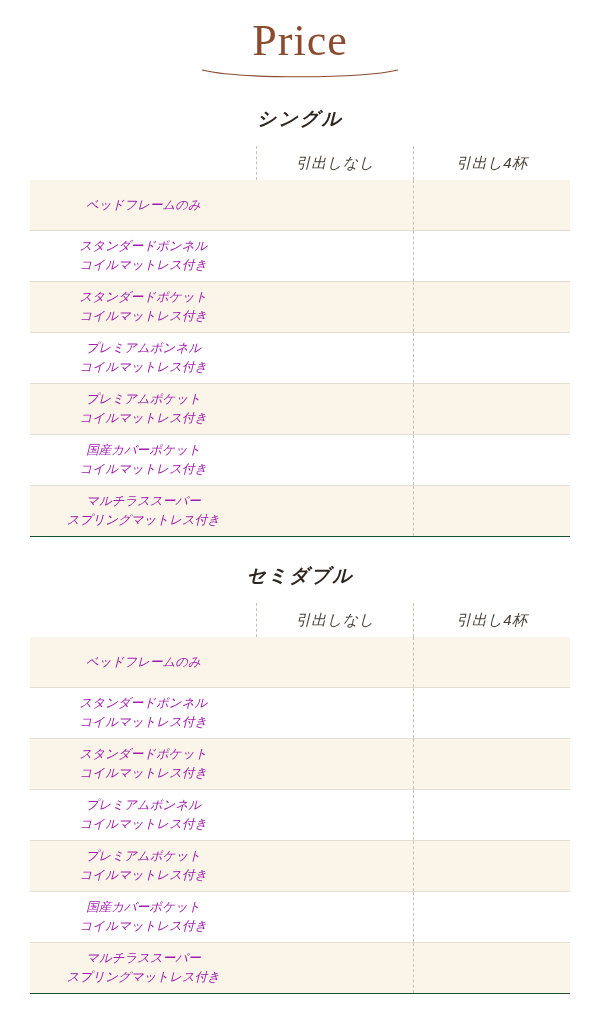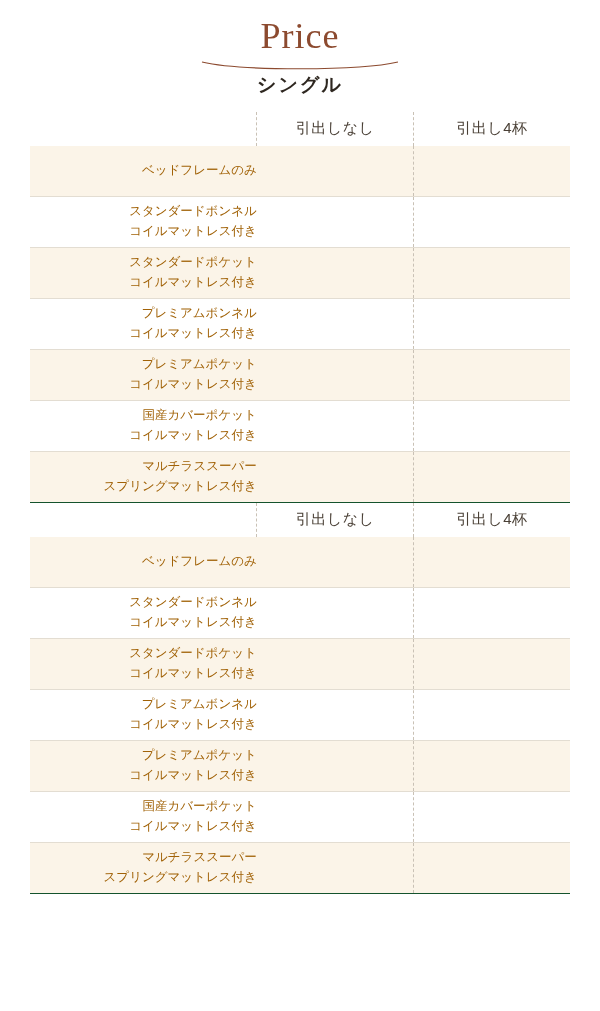--- a/index.html
+++ b/index.html
@@ -22,37 +22,39 @@
   }
 
   
   .title-wrap {
     text-align: center;
     padding-top: 18px;
   }
   .title {
     display: inline-block;
     font-family: "Liberation Serif", "DejaVu Serif", serif;
-    font-size: 36px;
+    font-size: 44px;
     line-height: 1.05;
     color: #8c4a2f;
     letter-spacing: 1px;
     font-weight: 400;
     position: relative;
   }
   .title-swash {
     display: block;
     margin: 2px auto 0;
     width: 200px;
     height: 14px;
   }
 
   
   .section {
+    margin-top: 26px;
     padding: 0 30px;
+    font-style: italic;
   }
   .section-heading {
     text-align: center;
     font-size: 19px;
     font-weight: bold;
     letter-spacing: 2px;
     color: #2e2720;
     margin-bottom: 14px;
   }
 
@@ -99,23 +101,23 @@
   .price-table tbody tr:last-child td {
     border-bottom: 1px solid #14532d;
   }
   .price-table tbody tr.alt td {
     background: #fbf4e8;
   }
   td.label {
     padding-left: 18px;
     font-size: 12.5px;
     line-height: 1.55;
-    color: #a16207;
-    border-right: 1px dashed #c9c1b5;
-    text-align: right;
+    color: #a21caf;
+    border-right: 1px dashed #c9c1b5;
+    text-align: center;
   }
   td.val {
     text-align: center;
     font-size: 12.5px;
     color: #2e2720;
   }
   td.val.v1 {
     border-right: 1px dashed #c9c1b5;
   }
   .label-line { display: block; }
@@ -201,20 +203,21 @@
             <span class="label-line">スプリングマットレス付き</span>
           </td>
           <td class="val v1"></td>
           <td class="val v2"></td>
         </tr>
       </tbody>
     </table>
   </div>
 
   <div class="section">
+    <div class="section-heading">セミダブル</div>
     <table class="price-table">
       <colgroup>
         <col class="c-label">
           <col class="c-v1">
           <col class="c-v2">
       </colgroup>
       <thead>
         <tr class="hdr-row">
           <th class="blank"></th>
           <th class="v1">引出しなし</th>

